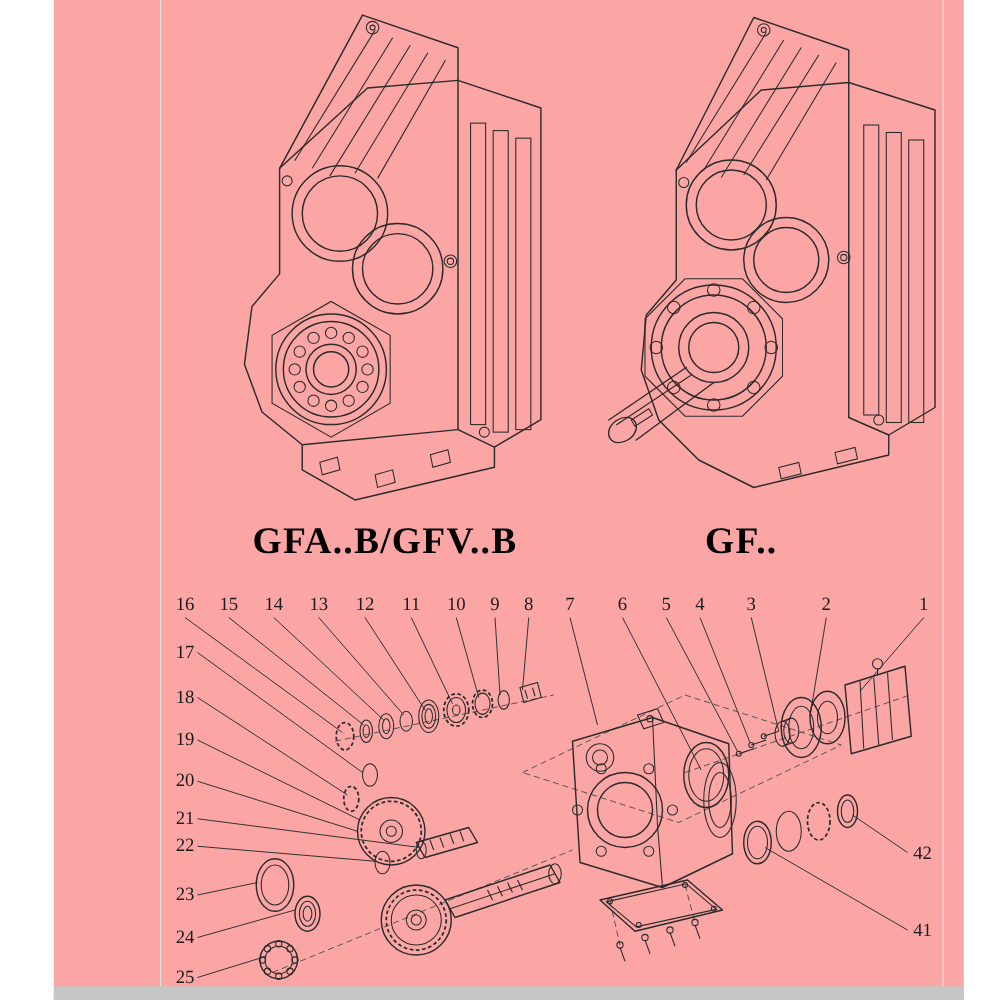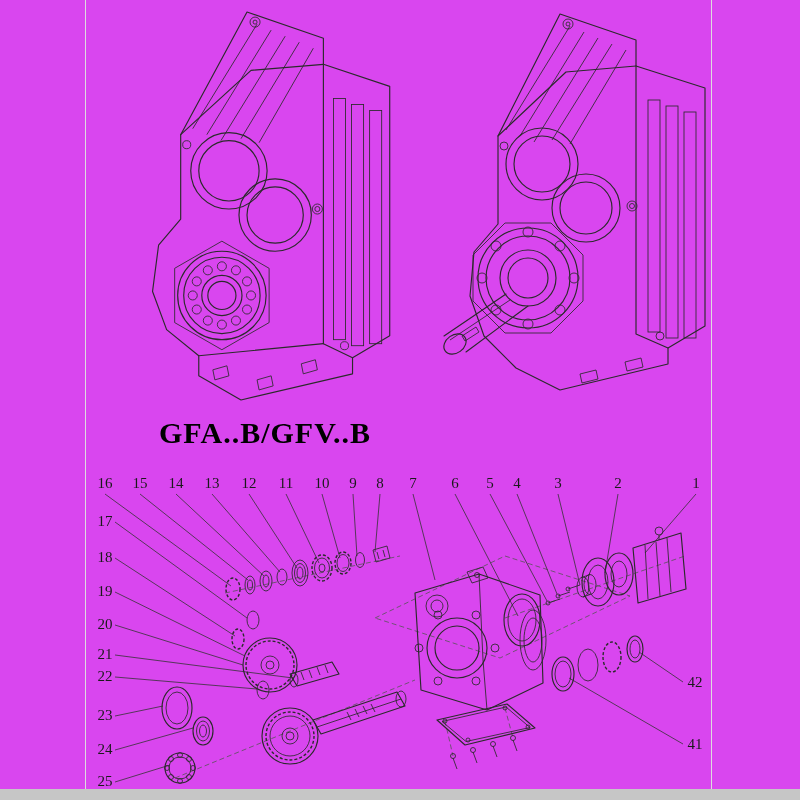--- a/index.html
+++ b/index.html
@@ -1,17 +1,17 @@
 <!DOCTYPE html>
 <html style="--line: #2b2b2b; --dash: #555555; --edge: #dddddd; --bbar: #c6c6c6;"><head>
 <meta charset="utf-8">
 <style>
   html,body{margin:0;padding:0;background:#fff;}
-  .page{position:relative;width:800px;height:800px;background:#d946ef;overflow:hidden;
-        font-family:"Liberation Serif",serif;}
+  .page{position:relative;width:728px;height:800px;background:#fca5a5;overflow:hidden;
+        font-family:"Liberation Serif",serif;margin-left:43px;}
   .edge{position:absolute;top:0;width:1px;height:100%;background:var(--edge,#dddddd);}
   .edge-left{left:85px;}
   .edge-right{left:711px;}
   .bottom-bar{position:absolute;left:0;bottom:0;width:100%;height:11px;background:var(--bbar,#c6c6c6);}
   svg{position:absolute;}
   svg .ln{stroke:var(--line,#2b2b2b);fill:none;stroke-width:1.15;stroke-linejoin:round;stroke-linecap:round;}
   svg .thin{stroke:var(--line,#2b2b2b);fill:none;stroke-width:0.85;}
   svg .dash{stroke:var(--dash,#555555);fill:none;stroke-width:0.8;stroke-dasharray:5 3;}
   svg .teeth{stroke:var(--line,#2b2b2b);fill:none;stroke-width:1.4;stroke-dasharray:3 2;}
   svg .leader{stroke:#333;fill:none;stroke-width:0.8;}
@@ -143,20 +143,21 @@
       <circle class="thin" cx="158" cy="18" r="5"></circle>
         <circle class="thin" cx="158" cy="18" r="2"></circle>
       <circle class="thin" cx="94" cy="140" r="4"></circle>
       <circle class="thin" cx="222" cy="200" r="5"></circle>
         <circle class="thin" cx="222" cy="200" r="2.5"></circle>
       <circle class="thin" cx="250" cy="330" r="4"></circle>
     </g>
   </svg>
 
   <div class="model-label label-left">GFA..B/GFV..B</div>
+  <div class="model-label label-right">GF..</div>
 
   <svg style="left:85px;top:468px;" width="630" height="332" viewBox="0 0 630 332">
 
     <g>
       <path class="dash" d="M140,125 L315,88"></path>
       <path class="dash" d="M420,150 L600,88"></path>
       <path class="dash" d="M90,310 L330,212"></path>
       <path class="dash" d="M290,150 L420,88 L545,128 L415,190 Z"></path>
       <path class="dash" d="M360,253 L368,288"></path>
       <path class="dash" d="M420,240 L428,270"></path>

